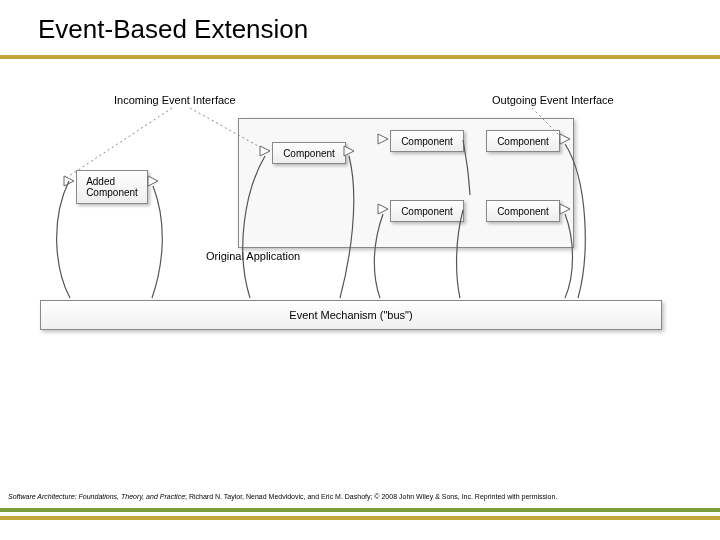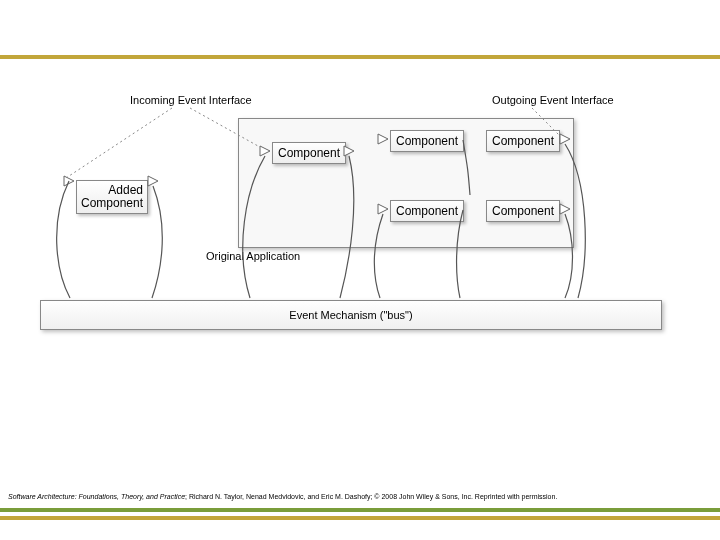--- a/index.html
+++ b/index.html
@@ -3,48 +3,49 @@
 <meta charset="utf-8">
 <style>
   html,body{margin:0;padding:0;width:720px;height:540px;font-family:Arial,Helvetica,sans-serif;background:#fff;color:#000;position:relative;}
   .slide{position:relative;width:720px;height:540px;}
   .title{position:absolute;left:38px;top:14px;font-size:26px;font-weight:400;}
   .rule-top{position:absolute;left:0;top:55px;width:720px;height:4px;background:#c2a63a;}
   .rule-bot1{position:absolute;left:0;bottom:28px;width:720px;height:4px;background:#7a9d3a;}
   .rule-bot2{position:absolute;left:0;bottom:20px;width:720px;height:4px;background:#c2a63a;}
   .diagram{position:absolute;left:60px;top:80px;width:600px;height:280px;}
   .lbl{position:absolute;font-size:11px;font-family:Arial,Helvetica,sans-serif;white-space:nowrap;}
-  .cbox{position:absolute;border:1px solid #888;background:linear-gradient(#fff,#eee);box-shadow:2px 2px 3px rgba(0,0,0,0.25);font-size:12px;display:flex;align-items:center;justify-content:center;text-align:right;}
+  .cbox{position:absolute;border:1px solid #888;background:linear-gradient(#fff,#eee);box-shadow:2px 2px 3px rgba(0,0,0,0.25);font-size:10px;display:flex;align-items:center;justify-content:center;text-align:left;}
   .appbox{position:absolute;border:1px solid #888;background:#f8f8f8;box-shadow:2px 2px 4px rgba(0,0,0,0.25);}
   .busbox{position:absolute;border:1px solid #888;background:linear-gradient(#fff,#f0f0f0);box-shadow:2px 2px 4px rgba(0,0,0,0.25);display:flex;align-items:center;justify-content:center;font-size:11px;}
   svg.wire{position:absolute;left:0;top:0;overflow:visible;}
   .footer{position:absolute;left:8px;bottom:40px;right:8px;font-size:7px;font-style:normal;}
   .footer .book{font-style:italic;}
 </style>
 </head>
 <body>
 
 <div class="slide">
+  <div class="title">Event-Based Extension</div>
   <div class="rule-top"></div>
 
   <div class="diagram">
 
-    <div class="lbl" style="left:54px;top:14px;margin-left:16px;">Incoming Event Interface</div>
+    <div class="lbl" style="left:54px;top:14px;">Incoming Event Interface</div>
     <div class="lbl" style="left:432px;top:14px;">Outgoing Event Interface</div>
     <div class="lbl" style="left:146px;top:170px;">Original Application</div>
 
     <div class="appbox" style="left:178px;top:38px;width:334px;height:128px;"></div>
 
     <div class="cbox" style="left:212px;top:62px;width:72px;height:20px;">Component</div>
     <div class="cbox" style="left:330px;top:50px;width:72px;height:20px;">Component</div>
     <div class="cbox" style="left:426px;top:50px;width:72px;height:20px;">Component</div>
     <div class="cbox" style="left:330px;top:120px;width:72px;height:20px;">Component</div>
     <div class="cbox" style="left:426px;top:120px;width:72px;height:20px;">Component</div>
 
-    <div class="cbox" style="left:16px;top:90px;width:70px;height:32px;white-space:pre-line;line-height:1.1;margin-top:10px;">Added
+    <div class="cbox" style="left:16px;top:90px;width:70px;height:32px;white-space:pre-line;line-height:1.1;">Added
 Component</div>
 
     <div class="busbox" style="left:-20px;top:220px;width:620px;height:28px;">Event Mechanism ("bus")</div>
 
     <svg class="wire" width="600" height="280">
       <defs>
 
         <g id="tri-in">
             <path d="M0 0 L10 5 L0 10 Z" fill="#fff" stroke="#666" stroke-width="1"></path>
           </g>

